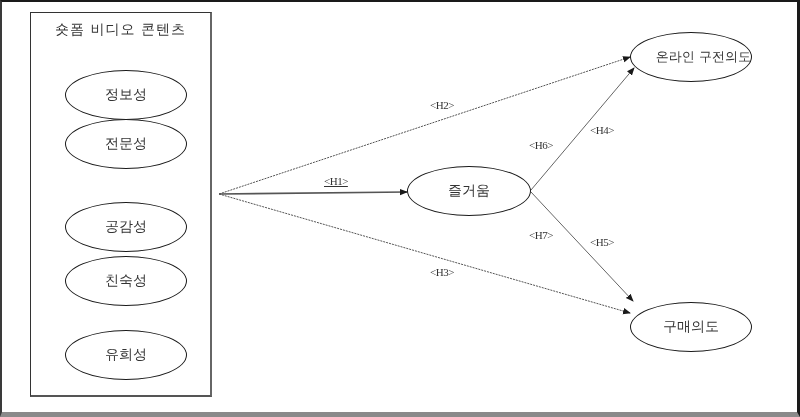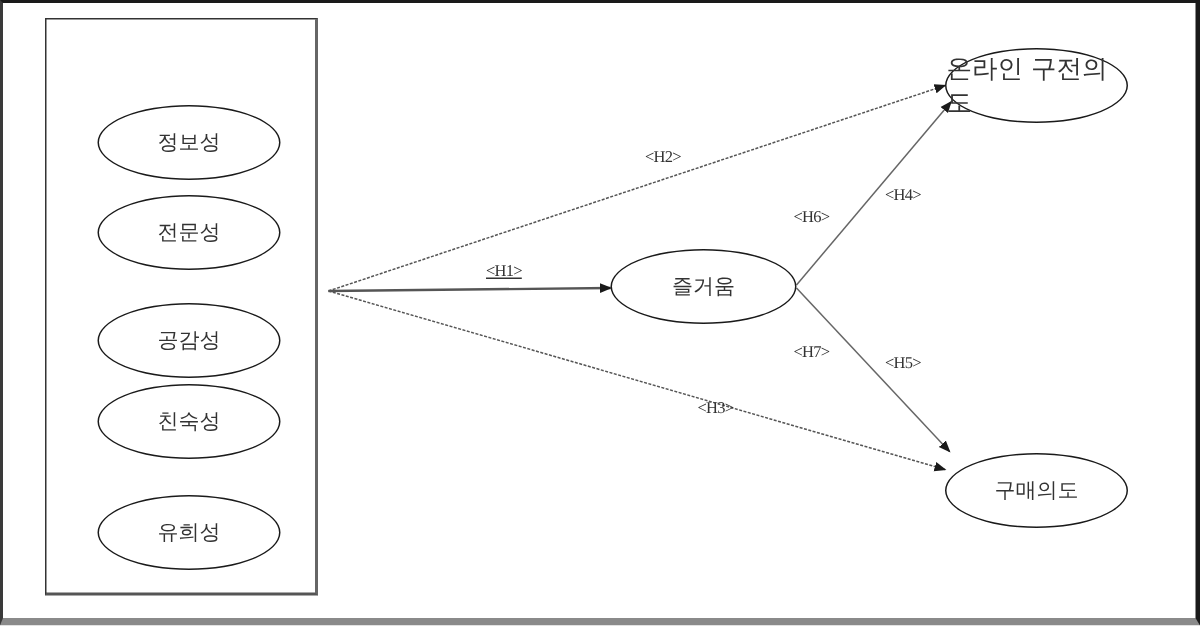--- a/index.html
+++ b/index.html
@@ -70,27 +70,28 @@
       letter-spacing: -0.5px;
     }
   </style>
 </head>
 <body>
 
 <div class="frame"></div>
 
 <div class="group-box">
   <div class="group-title">
+    <div>숏폼 비디오 콘텐츠</div>
   </div>
 </div>
 
 <div class="ellipse" style="left:65px; top:70px; width:122px; height:50px;">
   <span>정보성</span>
 </div>
-<div class="ellipse" style="left:65px; top:130px; width:122px; height:50px;align-items:center;">
+<div class="ellipse" style="left:65px; top:119px; width:122px; height:50px;align-items:center;">
   <span>전문성</span>
 </div>
 <div class="ellipse" style="left:65px; top:202px; width:122px; height:50px;">
   <span>공감성</span>
 </div>
 <div class="ellipse" style="left:65px; top:256px; width:122px; height:50px;">
   <span>친숙성</span>
 </div>
 <div class="ellipse" style="left:65px; top:330px; width:122px; height:50px;">
   <span>유희성</span>
@@ -110,26 +111,26 @@
   <line x1="219" y1="194" x2="630" y2="313" stroke="#555" stroke-width="1" stroke-dasharray="2,1" marker-end="url(#arrowhead)"></line>
 
   <line x1="531" y1="190" x2="634" y2="68" stroke="#666" stroke-width="1" marker-end="url(#arrowhead)"></line>
 
   <line x1="531" y1="192" x2="633" y2="301" stroke="#666" stroke-width="1" marker-end="url(#arrowhead)"></line>
 </svg>
 
 <div class="ellipse" style="left:407px; top:166px; width:124px; height:50px;">
   <span>즐거움</span>
 </div>
-<div class="ellipse" style="left:630px; top:32px; width:122px; height:50px; font-size:17px;justify-content:flex-end;">
+<div class="ellipse" style="left:630px; top:32px; width:122px; height:50px; font-size:13px;justify-content:flex-end;">
   <span>온라인 구전의도</span>
 </div>
 <div class="ellipse" style="left:630px; top:302px; width:122px; height:50px;">
   <span>구매의도</span>
 </div>
 
 <div class="hyp-label" style="left:324px; top:175px;text-decoration:underline;">&lt;H1&gt;</div>
 <div class="hyp-label" style="left:430px; top:99px;">&lt;H2&gt;</div>
-<div class="hyp-label" style="left:430px; top:266px;margin-left:35px;">&lt;H3&gt;</div>
+<div class="hyp-label" style="left:430px; top:266px;">&lt;H3&gt;</div>
 <div class="hyp-label" style="left:590px; top:124px;">&lt;H4&gt;</div>
 <div class="hyp-label" style="left:590px; top:236px;">&lt;H5&gt;</div>
 <div class="hyp-label" style="left:529px; top:139px;">&lt;H6&gt;</div>
 <div class="hyp-label" style="left:529px; top:229px;">&lt;H7&gt;</div>
 
 </body></html>

